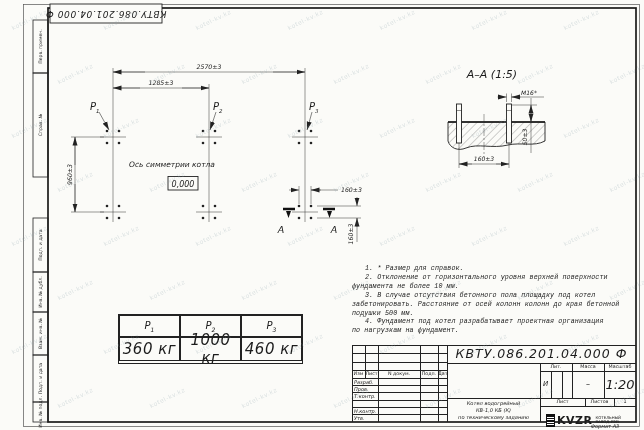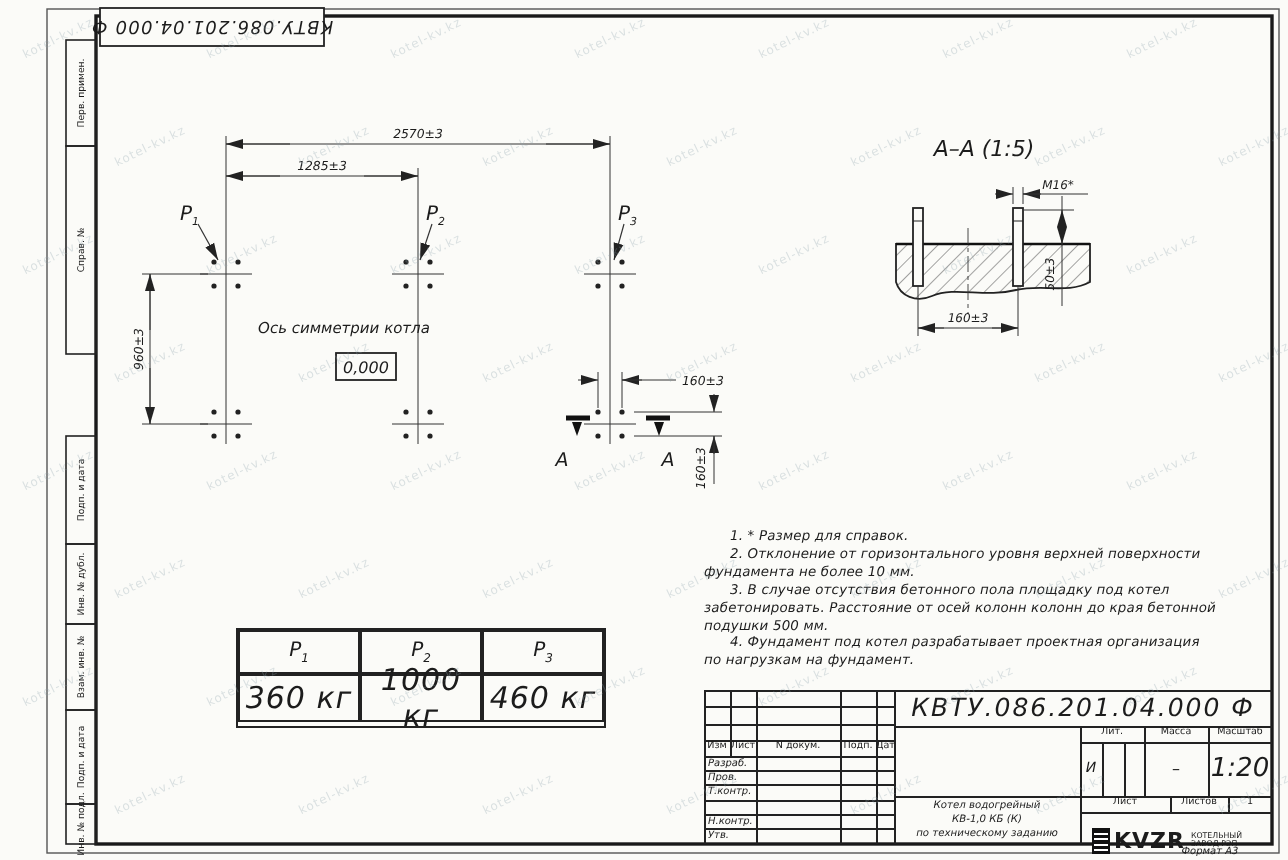--- a/index.html
+++ b/index.html
@@ -5,21 +5,21 @@
   html,body{margin:0;padding:0;background:#ddd;}
   #sheet{position:relative;width:644px;height:430px;background:#fbfbf8;overflow:hidden;
          font-family:"DejaVu Sans",sans-serif;color:#1c1c1c;}
   #drawing-svg{position:absolute;left:0;top:0;z-index:1;}
   
   #watermarks{position:absolute;left:0;top:0;width:644px;height:430px;z-index:8;pointer-events:none;}
   .wm{position:absolute;font-size:6px;color:#8fa4ad;opacity:.30;transform:rotate(-26deg);
       letter-spacing:.6px;white-space:nowrap;}
   
   #notes{position:absolute;left:352px;top:264px;width:282px;z-index:2;
-         font-style:italic;font-size:6.7px;line-height:8.9px;letter-spacing:.1px;}
+         font-style:italic;font-size:6.7px;line-height:8.9px;letter-spacing:.1px;font-family:Liberation Mono, monospace;}
   #notes .ind{text-indent:13px;}
   
   #load-table{position:absolute;left:118px;top:314px;width:183px;height:48px;z-index:2;
               border:1.5px solid #222;display:grid;grid-template-columns:1fr 1fr 1fr;
               grid-template-rows:22px 24px;font-style:italic;text-align:center;}
   #load-table .cell{border:0.9px solid #222;display:flex;align-items:center;justify-content:center;}
   #load-table .hdr{font-size:10px;}
   #load-table .hdr sub{font-size:6px;}
   #load-table .val{font-size:15px;letter-spacing:.5px;}
   

